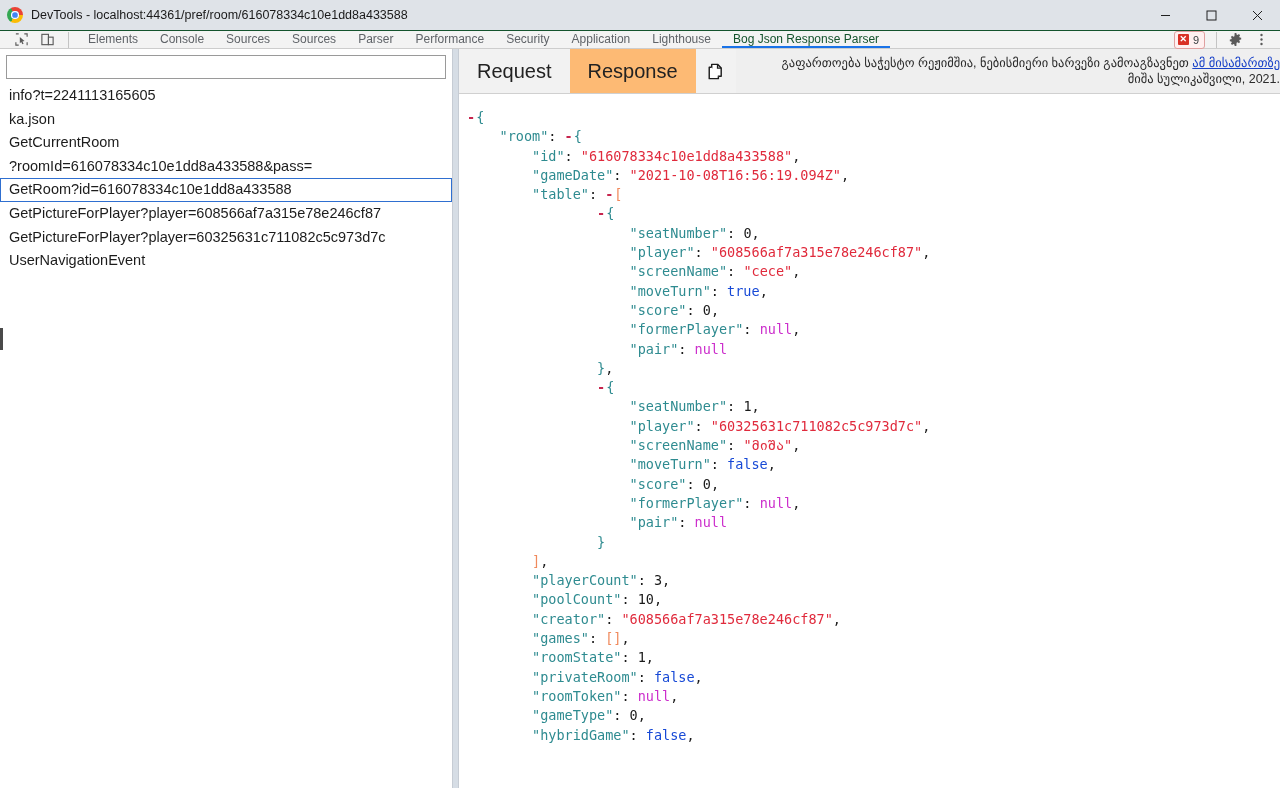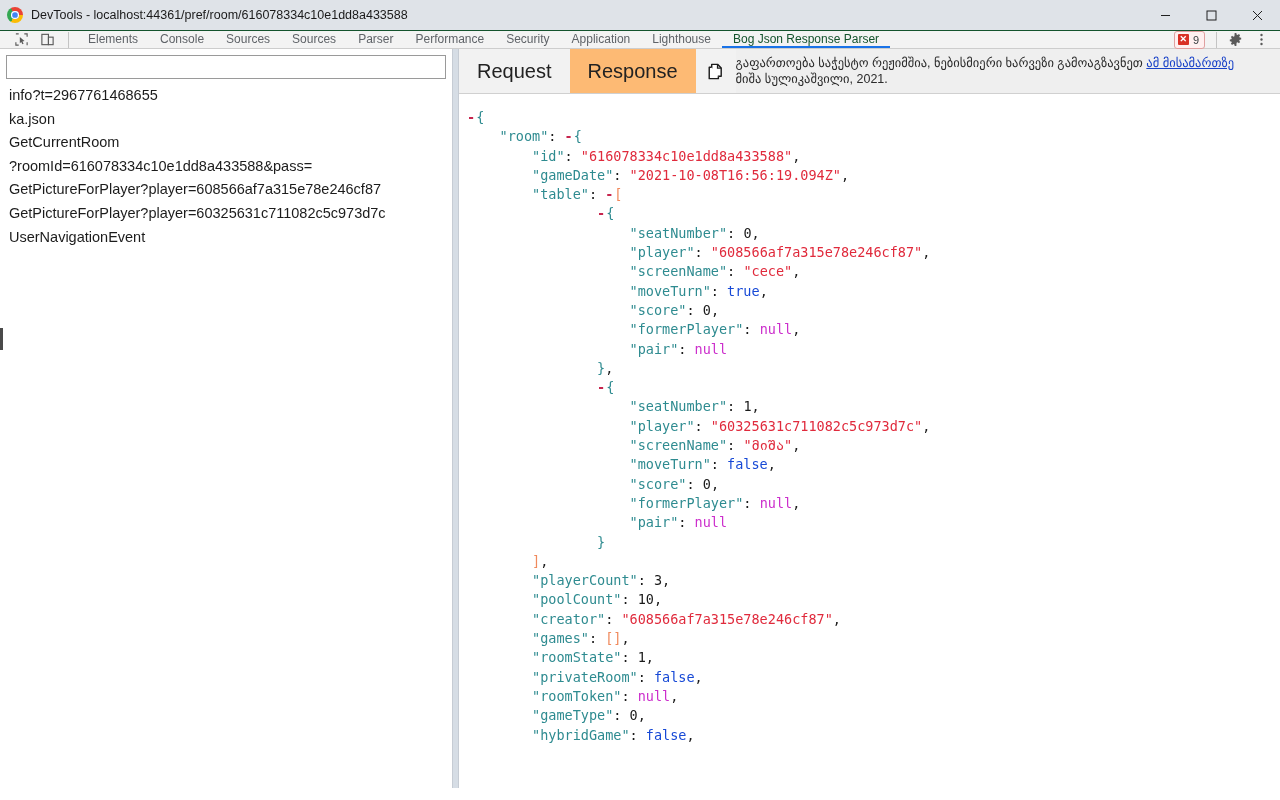--- a/index.html
+++ b/index.html
@@ -200,21 +200,21 @@
   .rp-copy {
     width: 40px;
     display: flex; align-items: center; justify-content: center;
     background: #f2f2f2;
     color: #1d1d1d;
   }
   .rp-notice {
     flex: 1;
     display: flex;
     flex-direction: column;
-    align-items: flex-start;
+    align-items: flex-end;
     justify-content: center;
     font-size: 12.5px;
     color: #2b2b2b;
     line-height: 16px;
     text-align: right;
     min-width: 0;
   }
   .rp-notice a { color: #1a43c8; text-decoration: underline; }
 
   
@@ -320,24 +320,25 @@
   </div>
 </div>
 
 <div class="split">
 
   <div class="left-pane">
     <div class="filter-wrap">
       <input class="filter-input" type="text" placeholder="" style="">
     </div>
     <div class="req-list">
-      <div class="req-item">info?t=2967761468655</div>
+      <div class="req-item">info?t=2241113165605</div>
       <div class="req-item">ka.json</div>
       <div class="req-item">GetCurrentRoom</div>
       <div class="req-item">?roomId=616078334c10e1dd8a433588&amp;pass=</div>
+      <div class="req-item selected">GetRoom?id=616078334c10e1dd8a433588</div>
       <div class="req-item">GetPictureForPlayer?player=608566af7a315e78e246cf87</div>
       <div class="req-item">GetPictureForPlayer?player=60325631c711082c5c973d7c</div>
       <div class="req-item">UserNavigationEvent</div>
     </div>
     <div class="edge-handle"></div>
   </div>
 
   <div class="splitter"></div>
 
   <div class="right-pane">

